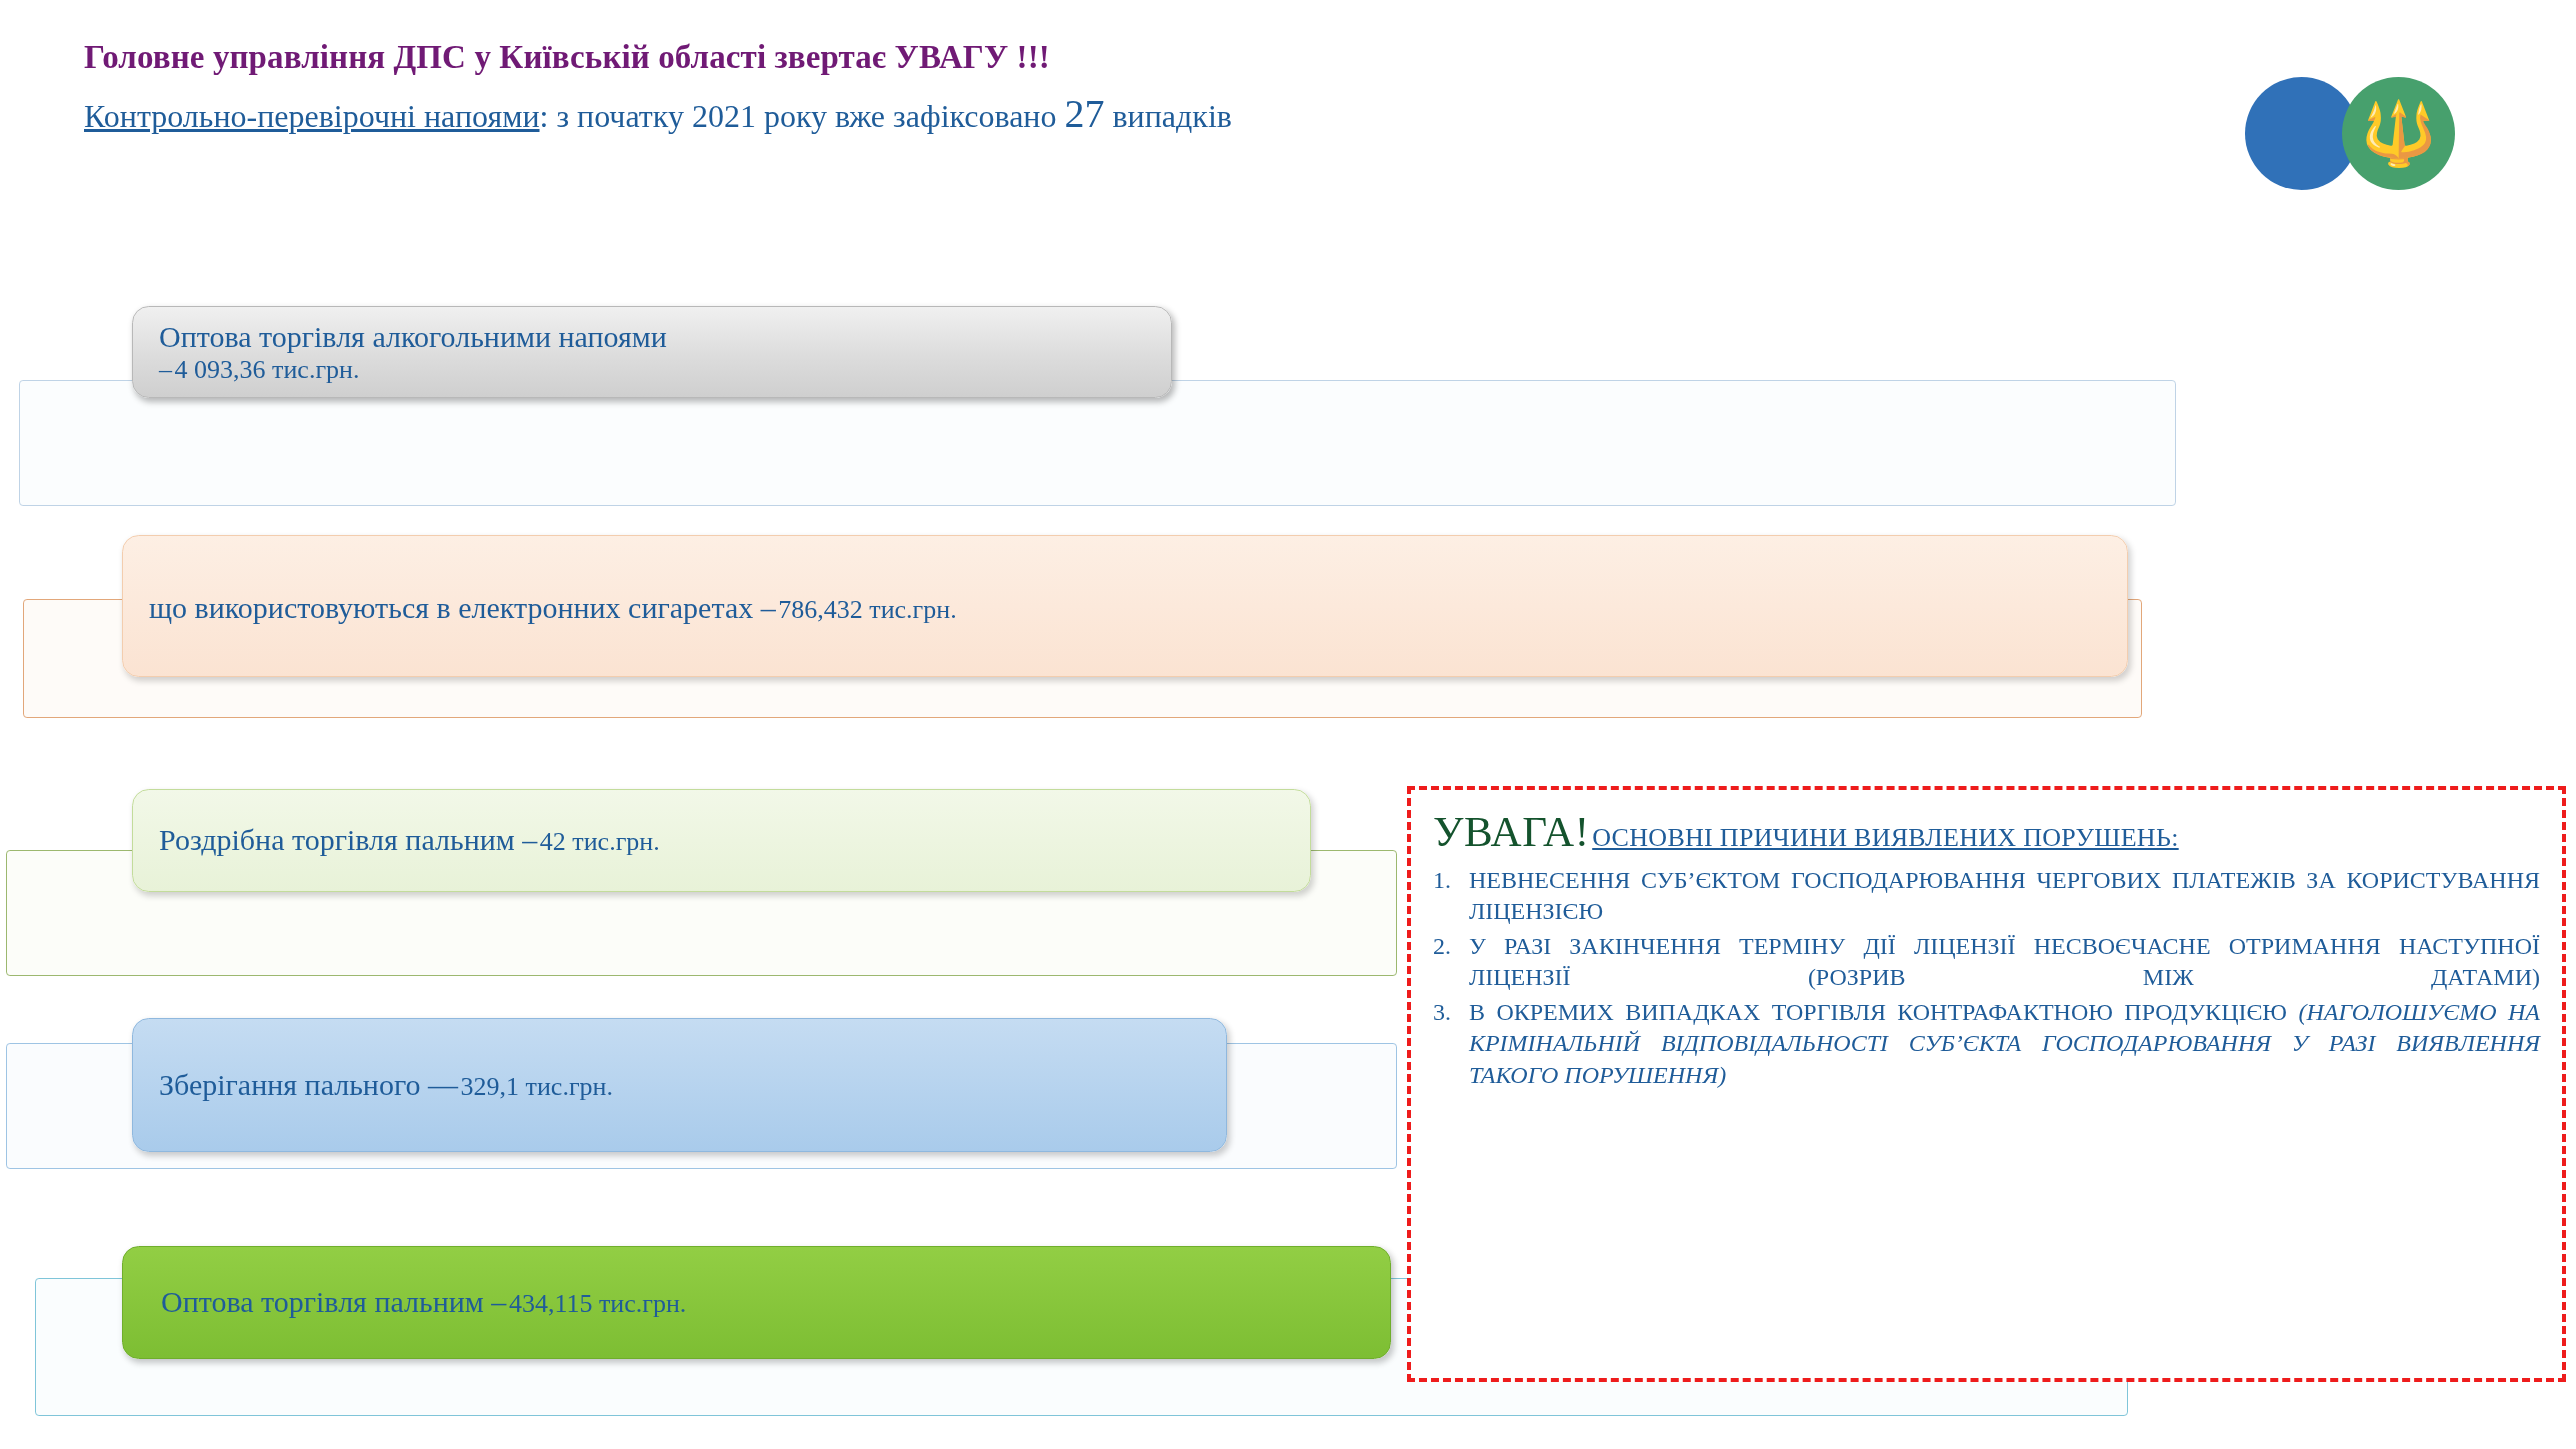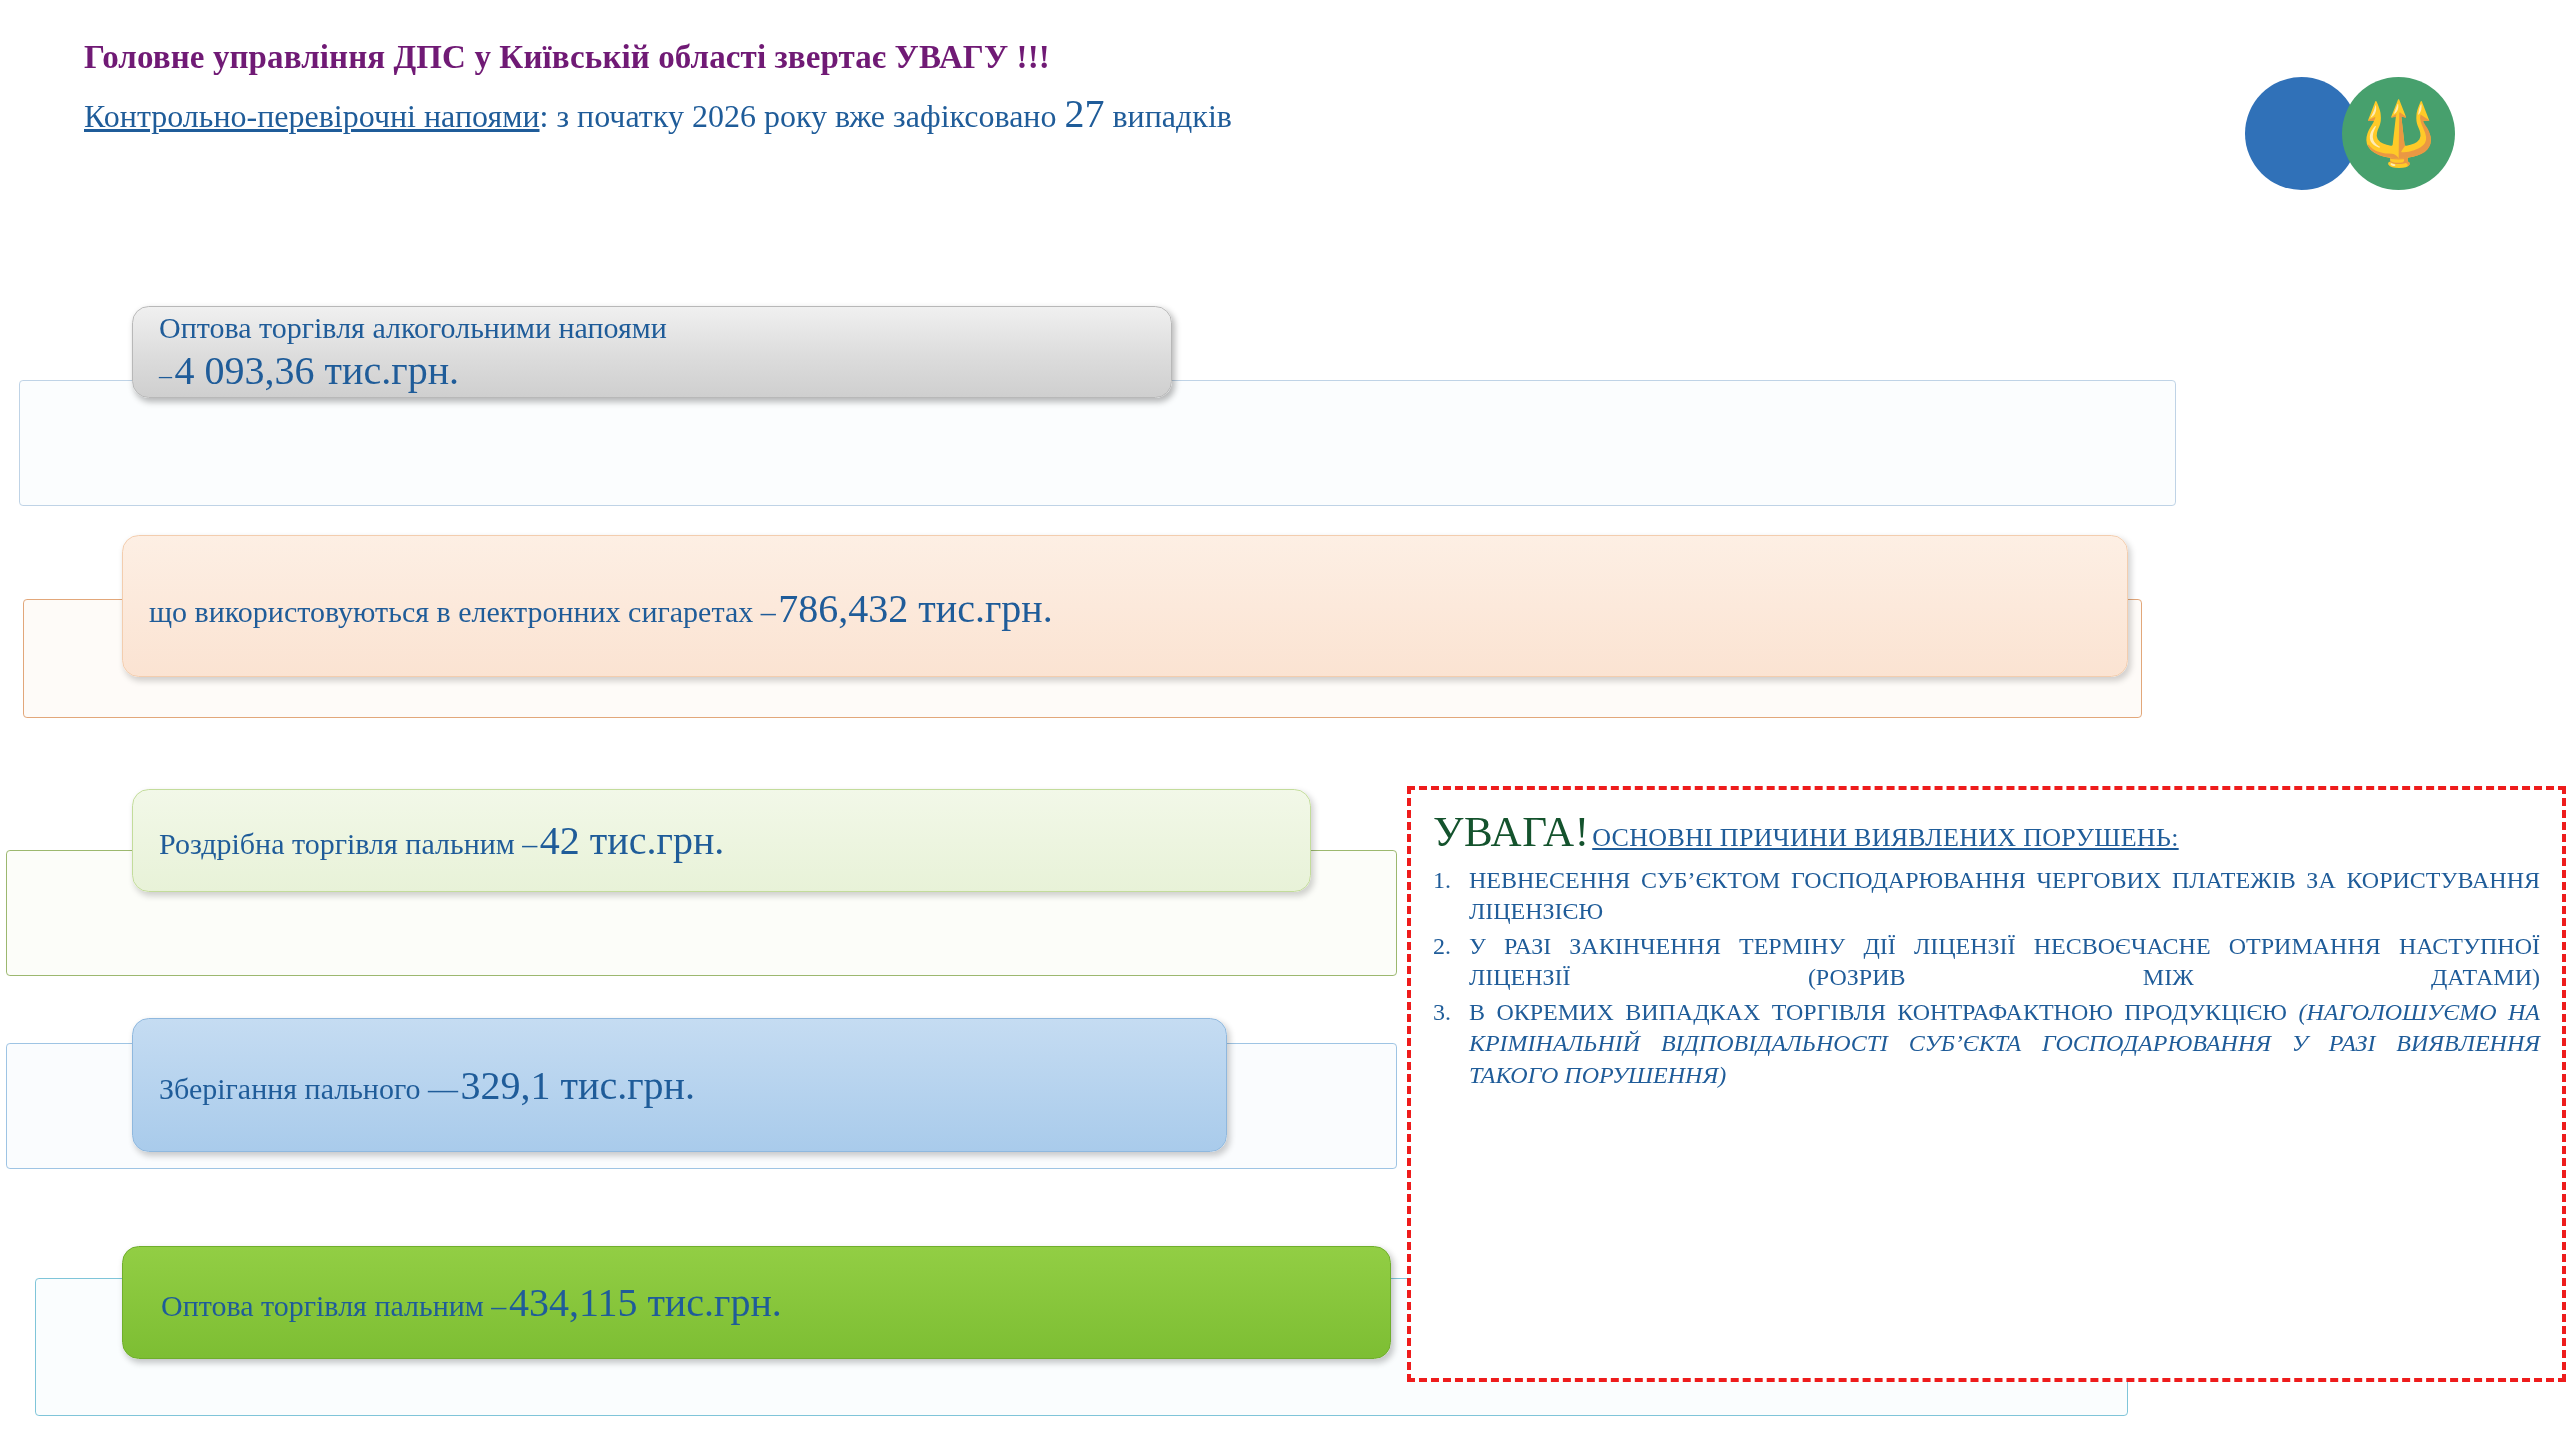--- a/index.html
+++ b/index.html
@@ -109,21 +109,21 @@
     display: flex;
     flex-direction: column;
     justify-content: center;
   }
   .card-text {
     font-size: 30px;
     color: #1F5C99;
     line-height: 1.22;
   }
   .card-amount {
-    font-size: 40px;
+    font-size: 26px;
     color: #1F5C99;
   }
 
   
   #row1-back {
     left: 19.3px;
     top: 380px;
     width: 2157px;
     height: 126px;
     border: 1.9px solid #BFD3E6;
@@ -272,21 +272,21 @@
     text-align: justify;
     text-align-last: left;
   }
 </style>
 </head>
 <body>
 
 <div id="header">
   <div class="hdr-line1">Головне управління ДПС у Київській області звертає УВАГУ !!!</div>
   <div class="hdr-line2">
-    <span class="uline">Контрольно-перевірочні напоями</span><span>: з початку 2026 року вже зафіксовано</span>
+    <span class="uline">Контрольно-перевірочні напоями</span><span>: з початку 2021 року вже зафіксовано</span>
     <span class="hdr-big">27</span>
     <span>випадків</span>
   </div>
 </div>
 
 <div id="logo">
   <div class="logo-circle logo-blue"></div>
   <div class="logo-circle logo-green">
     <span class="trident">🔱</span>
   </div>

